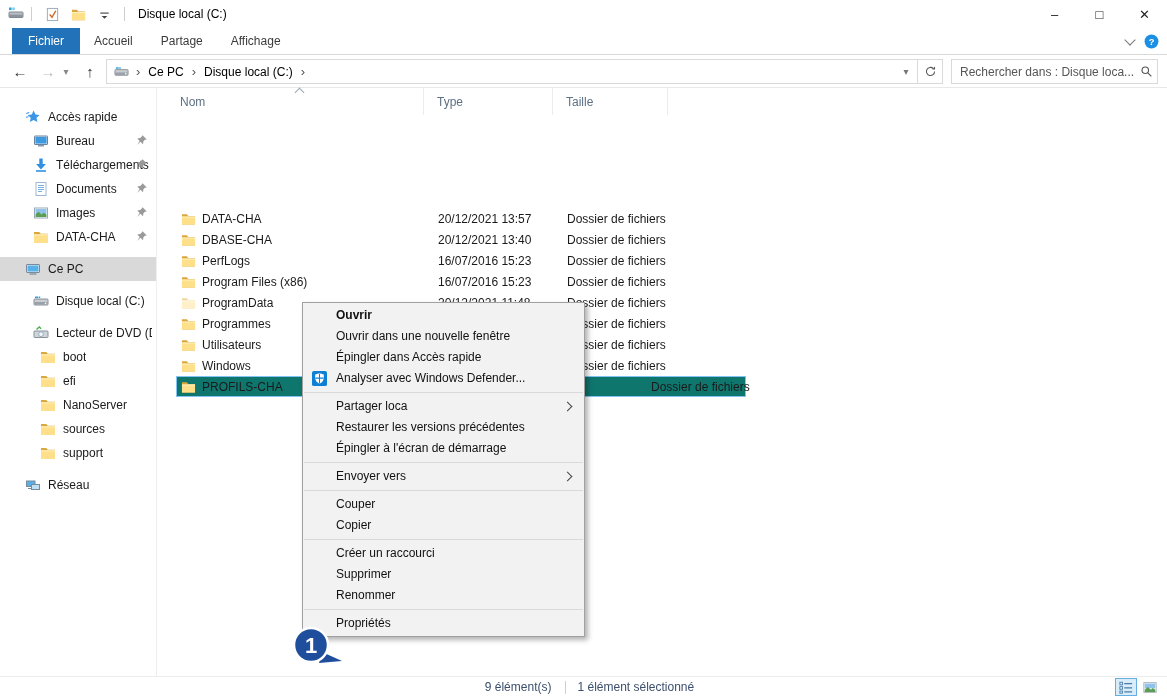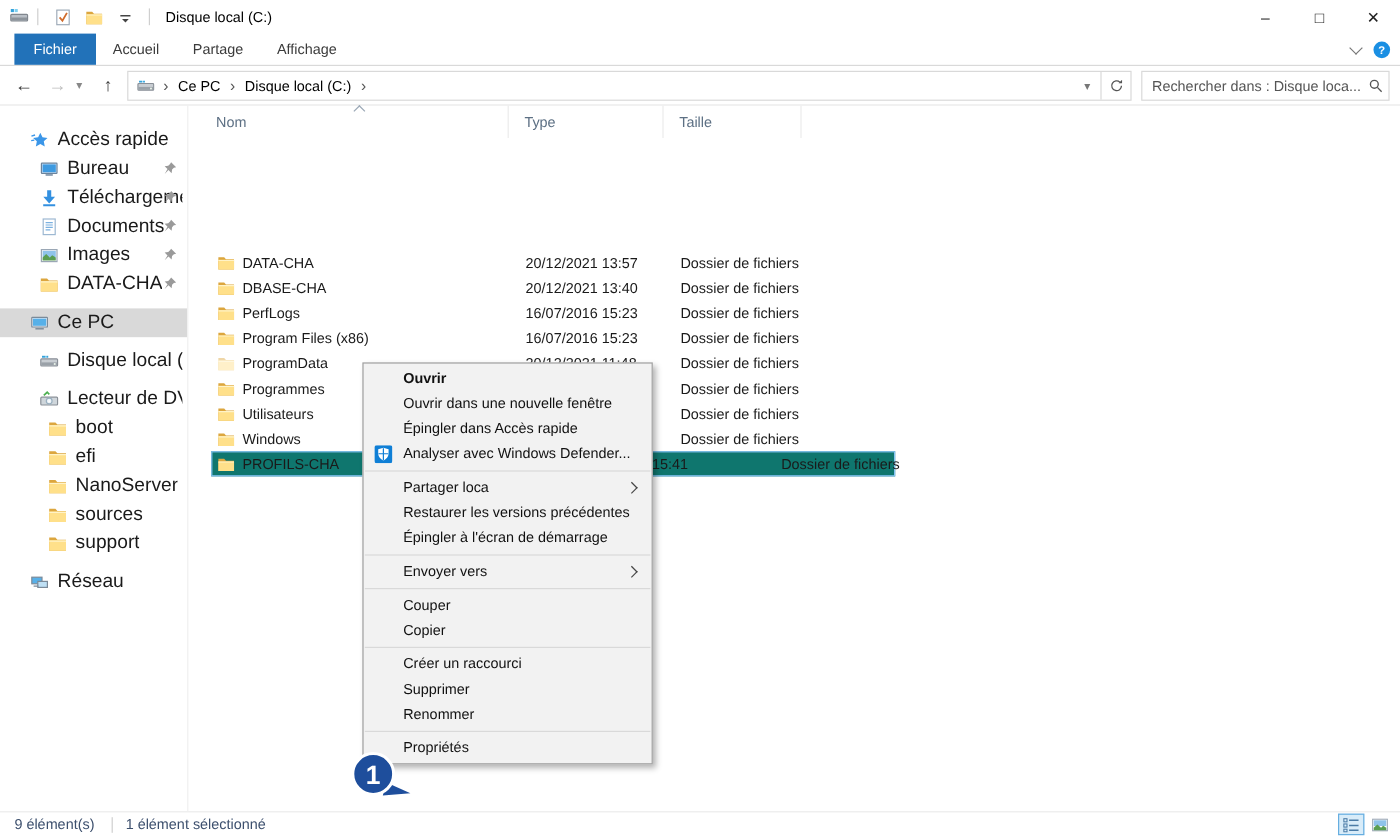--- a/index.html
+++ b/index.html
@@ -47,21 +47,21 @@
                 display:flex; align-items:center; background:#fff; }
   .search-box input { flex:1; border:none; outline:none; font-family:inherit; font-size:12px; color:#444;
                       padding-left:8px; min-width:0; background:transparent; }
   .search-box input::placeholder { color:#555; }
   .search-icon { width:22px; display:flex; justify-content:center; }
   .search-icon svg { width:13px; height:13px; }
 
   
   .main { position:absolute; left:0; top:88px; right:0; bottom:21px; }
   .sidebar { position:absolute; left:0; top:0; width:157px; bottom:0; border-right:1px solid #efefef; padding-top:17px; overflow:hidden; }
-  .side-item { position:relative; height:24px; display:flex; align-items:center; font-size:16px; color:#1a1a1a; }
+  .side-item { position:relative; height:24px; display:flex; align-items:center; font-size:12px; color:#1a1a1a; }
   .side-item.gap { margin-top:8px; }
   .side-item.selected { background:#d9d9d9; }
   .side-item .icon { width:16px; height:16px; flex:0 0 16px; margin-right:7px; }
   .side-item .icon svg { width:16px; height:16px; display:block; }
   .side-item.d0 { padding-left:25px; }
   .side-item.d1 { padding-left:33px; }
   .side-item.d2 { padding-left:40px; }
   .side-label { white-space:nowrap; overflow:hidden; max-width:96px; }
   .pin { position:absolute; right:8px; top:5px; width:13px; height:13px; }
   .pin svg { width:13px; height:13px; }
@@ -79,36 +79,36 @@
           border:1px solid transparent; }
   .frow.selected { background:#0f766e; border-color:#84c4f4;gap:42px; }
   .fcell { overflow:hidden; white-space:nowrap; }
   .fcell.name { display:flex; align-items:center; padding-left:4px; }
   .fcell.name .icon { width:15px; height:14px; margin-right:6px; flex:0 0 15px; }
   .fcell.name .icon svg { width:15px; height:14px; display:block; }
   .fcell.name .icon.faded { opacity:.45; }
   .fcell.dim { padding-left:13px; color:#1a1a1a; }
 
   
-  .ctx-menu { position:absolute; left:302px; top:302px; width:242px; background:#f2f2f2;
+  .ctx-menu { position:absolute; left:302px; top:302px; width:283px; background:#f2f2f2;
               border:1px solid #a0a0a0; box-shadow:3px 3px 5px rgba(0,0,0,.30); padding:2px 0; z-index:10; }
   .ctx-item { position:relative; height:21px; line-height:21px; padding-left:33px; font-size:12px; color:#111; }
   .ctx-item.bold { font-weight:bold; }
   .ctx-item .mi { position:absolute; left:9px; top:3px; width:15px; height:15px; }
   .ctx-item .mi svg { width:15px; height:15px; display:block; }
   .ctx-sub { position:absolute; right:13px; top:7px; width:7px; height:7px;
              border-top:1.4px solid #444; border-right:1.4px solid #444; transform:rotate(45deg); }
   .ctx-sep { border-top:1px solid #d9d9d9; margin:3px 1px; }
 
   
   .badge { position:absolute; left:292px; top:625px; width:56px; height:48px; z-index:20; pointer-events:none; }
 
   
   .statusbar { position:absolute; left:0; bottom:0; right:0; height:21px; border-top:1px solid #ececec;
-               display:flex; align-items:center; color:#3c4f6d; font-size:12px; }
+               display:flex; align-items:center; color:#3c4f6d; font-size:12px;justify-content:center; }
   .status-count { margin-left:12px; }
   .status-sep { width:1px; height:13px; background:#cfcfcf; margin:0 11px 0 14px; }
   .view-btns { position:absolute; right:6px; top:1px; display:flex; gap:2px; }
   .view-btn { width:22px; height:18px; display:flex; align-items:center; justify-content:center; }
   .view-btn.selected { border:1px solid #66aee0; background:#d8ecf9; }
   .view-btn svg { width:14px; height:13px; }
 </style>
 </head>
 <body>
 

